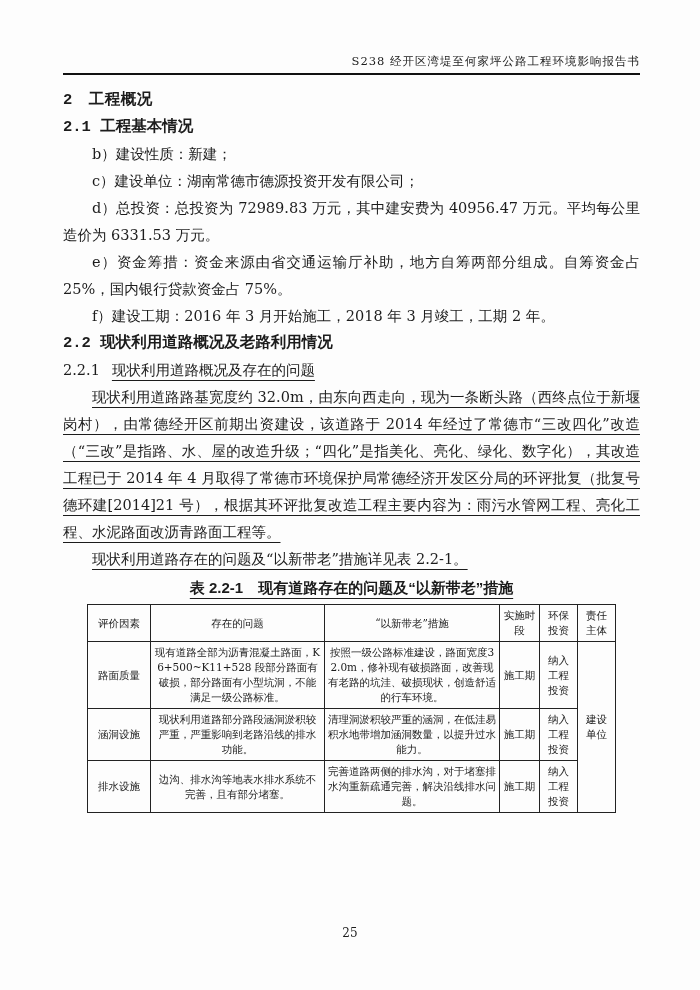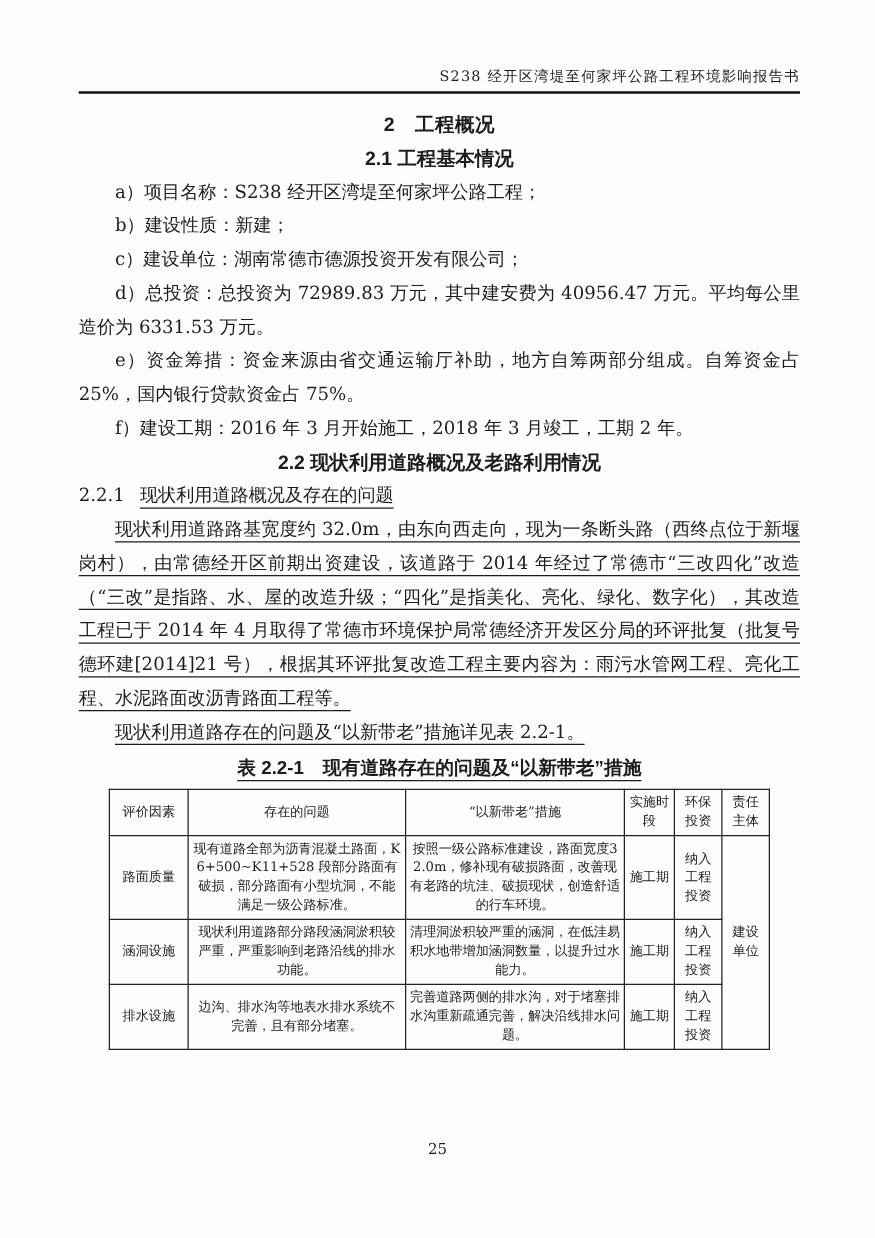--- a/index.html
+++ b/index.html
@@ -21,26 +21,25 @@
     line-height:15px;
     padding-bottom:4px;
   }
   .header-rule{
     border:none;
     border-top:2px solid #111;
     margin:0 0 12px 0;
   }
   
   .h-lvl1,.h-lvl2{
-    font-family:Liberation Sans, sans-serif;
+    font-family:Liberation Mono, monospace;
     font-weight:bold;
     font-size:15.5px;
     line-height:27px;
     margin:0;
-    text-align:center;
   }
   .h-lvl1{margin-top:6px;letter-spacing:.5px;}
   .h-lvl3{
     font-weight:normal;
     font-size:14.5px;
     line-height:27px;
     margin:0;
   }
   .h-lvl3 .sec-num{margin-right:12px;}
   .u{
@@ -80,37 +79,36 @@
     padding:3px 3px;
     text-align:center;
     vertical-align:middle;
     font-weight:normal;
     word-break:break-all;
   }
   
   .page-number{
     position:absolute;
     left:0;right:0;
-    bottom:64px;
+    bottom:50px;
     text-align:center;
     font-size:12px;
   }
 </style>
 </head>
 <body>
 
 <div class="page">
 
   <div class="running-title">S238 经开区湾堤至何家坪公路工程环境影响报告书</div>
   <hr class="header-rule">
 
   <h1 class="h-lvl1">2　工程概况</h1>
   <h2 class="h-lvl2">2.1 工程基本情况</h2>
 
-  <p class="para">a）项目名称：S238 经开区湾堤至何家坪公路工程；</p>
   <p class="para">b）建设性质：新建；</p>
   <p class="para">c）建设单位：湖南常德市德源投资开发有限公司；</p>
   <p class="para">d）总投资：总投资为 72989.83 万元，其中建安费为 40956.47 万元。平均每公里造价为 6331.53 万元。</p>
   <p class="para">e）资金筹措：资金来源由省交通运输厅补助，地方自筹两部分组成。自筹资金占 25%，国内银行贷款资金占 75%。</p>
   <p class="para">f）建设工期：2016 年 3 月开始施工，2018 年 3 月竣工，工期 2 年。</p>
 
   <h2 class="h-lvl2">2.2 现状利用道路概况及老路利用情况</h2>
 
   <h3 class="h-lvl3"><span class="sec-num">2.2.1</span><span class="u">现状利用道路概况及存在的问题</span></h3>
 

